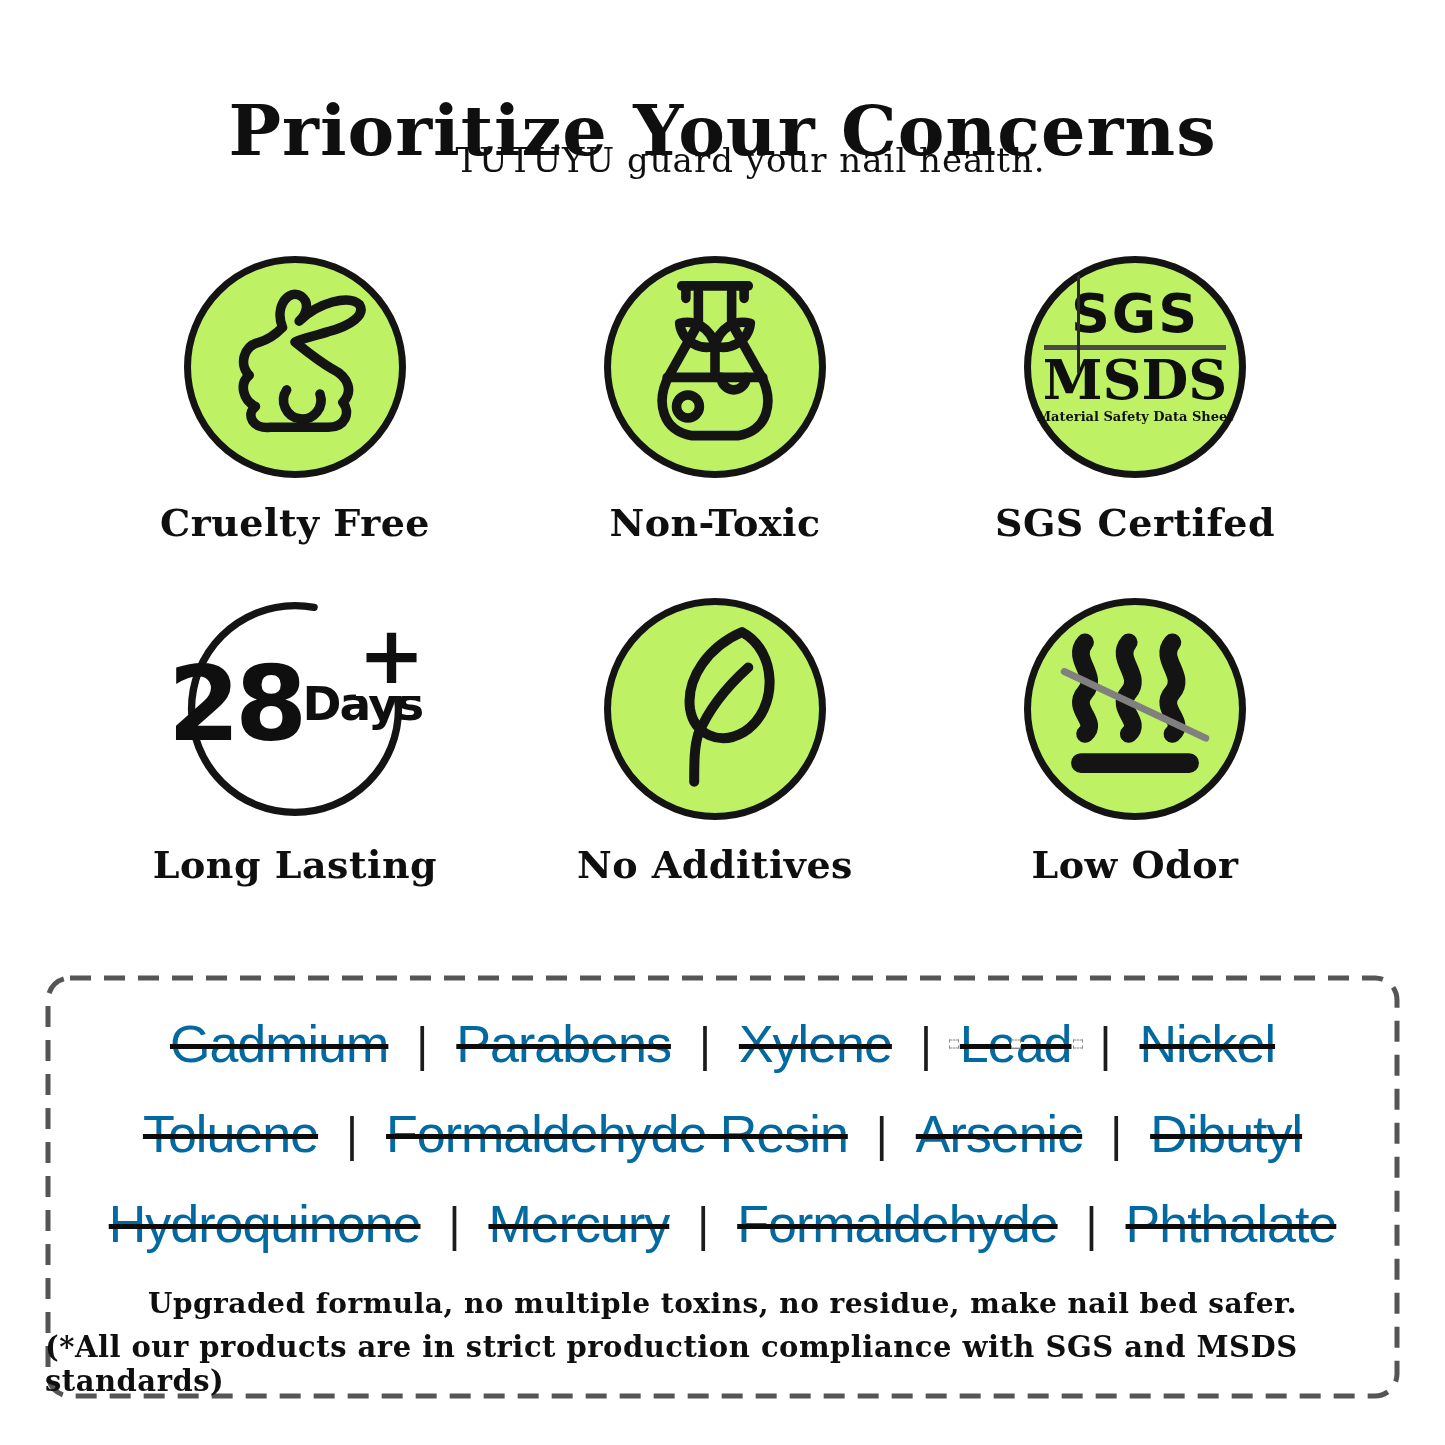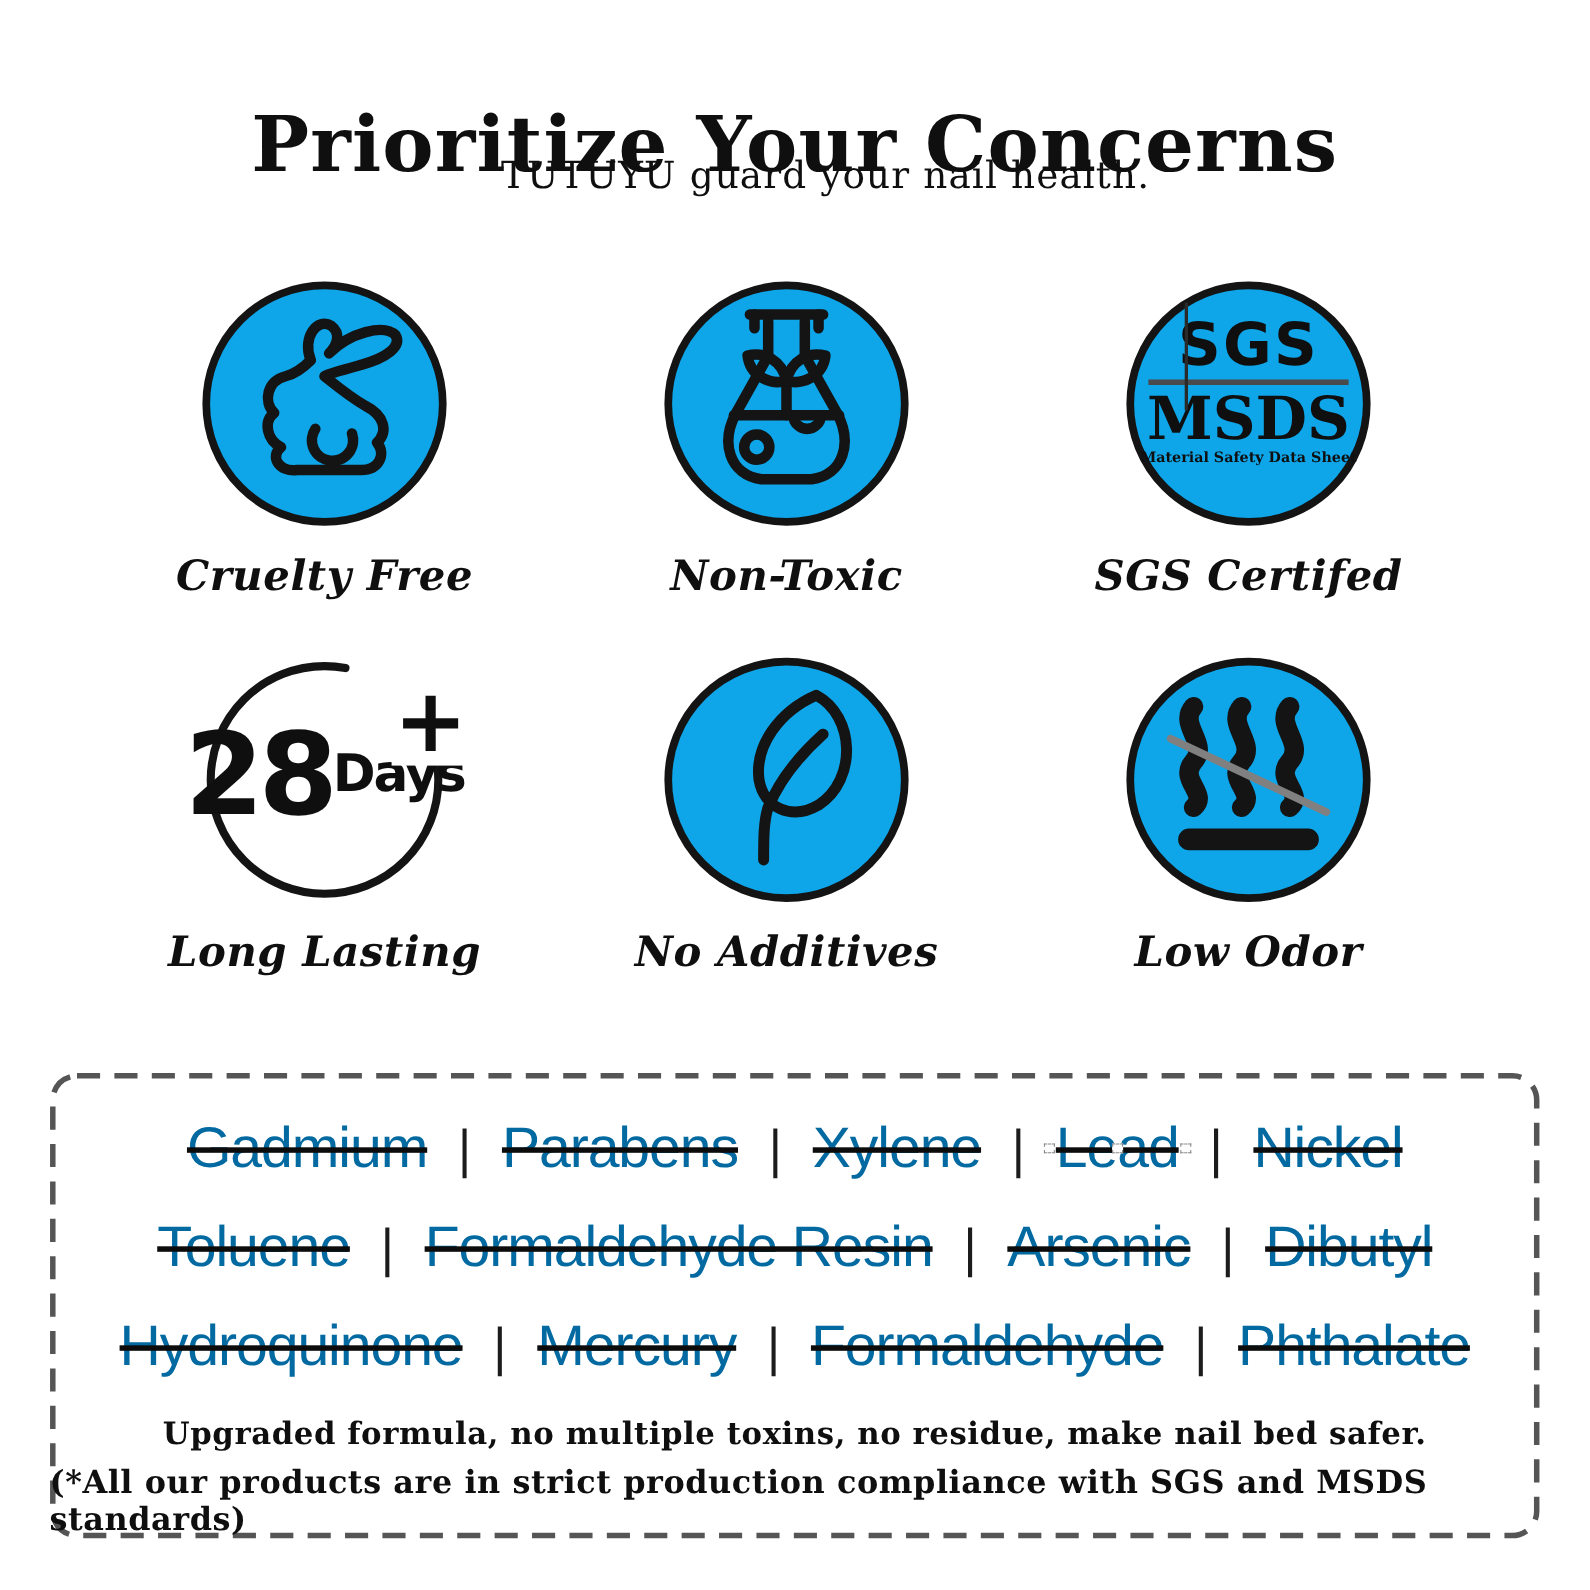--- a/index.html
+++ b/index.html
@@ -12,24 +12,24 @@
   .subtitle{position:absolute;top:140px;left:0;width:100%;text-align:center;
             font-size:34px;font-weight:400;letter-spacing:1px;padding-left:28px;}
 
   
   .features{position:absolute;left:125px;width:1180px;display:flex;justify-content:space-between;}
   .row1{top:256px;}
   .row2{top:598px;}
   .feature{width:340px;display:flex;flex-direction:column;align-items:center;}
   .circle{width:222px;height:222px;border:7px solid #141414;border-radius:50%;
           box-sizing:border-box;position:relative;display:flex;align-items:center;
-          justify-content:center;background:#0ea5e9;}
+          justify-content:center;background:#bef264;}
   .circle svg{width:100%;height:100%;}
   .feature-label{margin-top:22px;font-size:38px;font-weight:700;text-align:center;
-                 letter-spacing:0.5px;white-space:nowrap;font-style:italic;}
+                 letter-spacing:0.5px;white-space:nowrap;}
 
   
   .sgs-inner{position:absolute;inset:0;display:flex;flex-direction:column;align-items:center;
              padding-top:24px;box-sizing:border-box;}
   .sgs-top{font-family:"DejaVu Sans",sans-serif;font-weight:700;font-size:54px;
            line-height:1.0;letter-spacing:2px;}
   .sgs-divider{width:182px;height:5px;background:#4a4a4a;margin-top:4px;}
   .sgs-mid{font-size:54px;font-weight:700;line-height:1.05;margin-top:2px;}
   .sgs-caption{font-size:13px;font-weight:700;white-space:nowrap;margin-top:0px;}
   .sgs-vline{position:absolute;left:46px;top:12px;width:3px;height:98px;background:#2a2a2a;}

